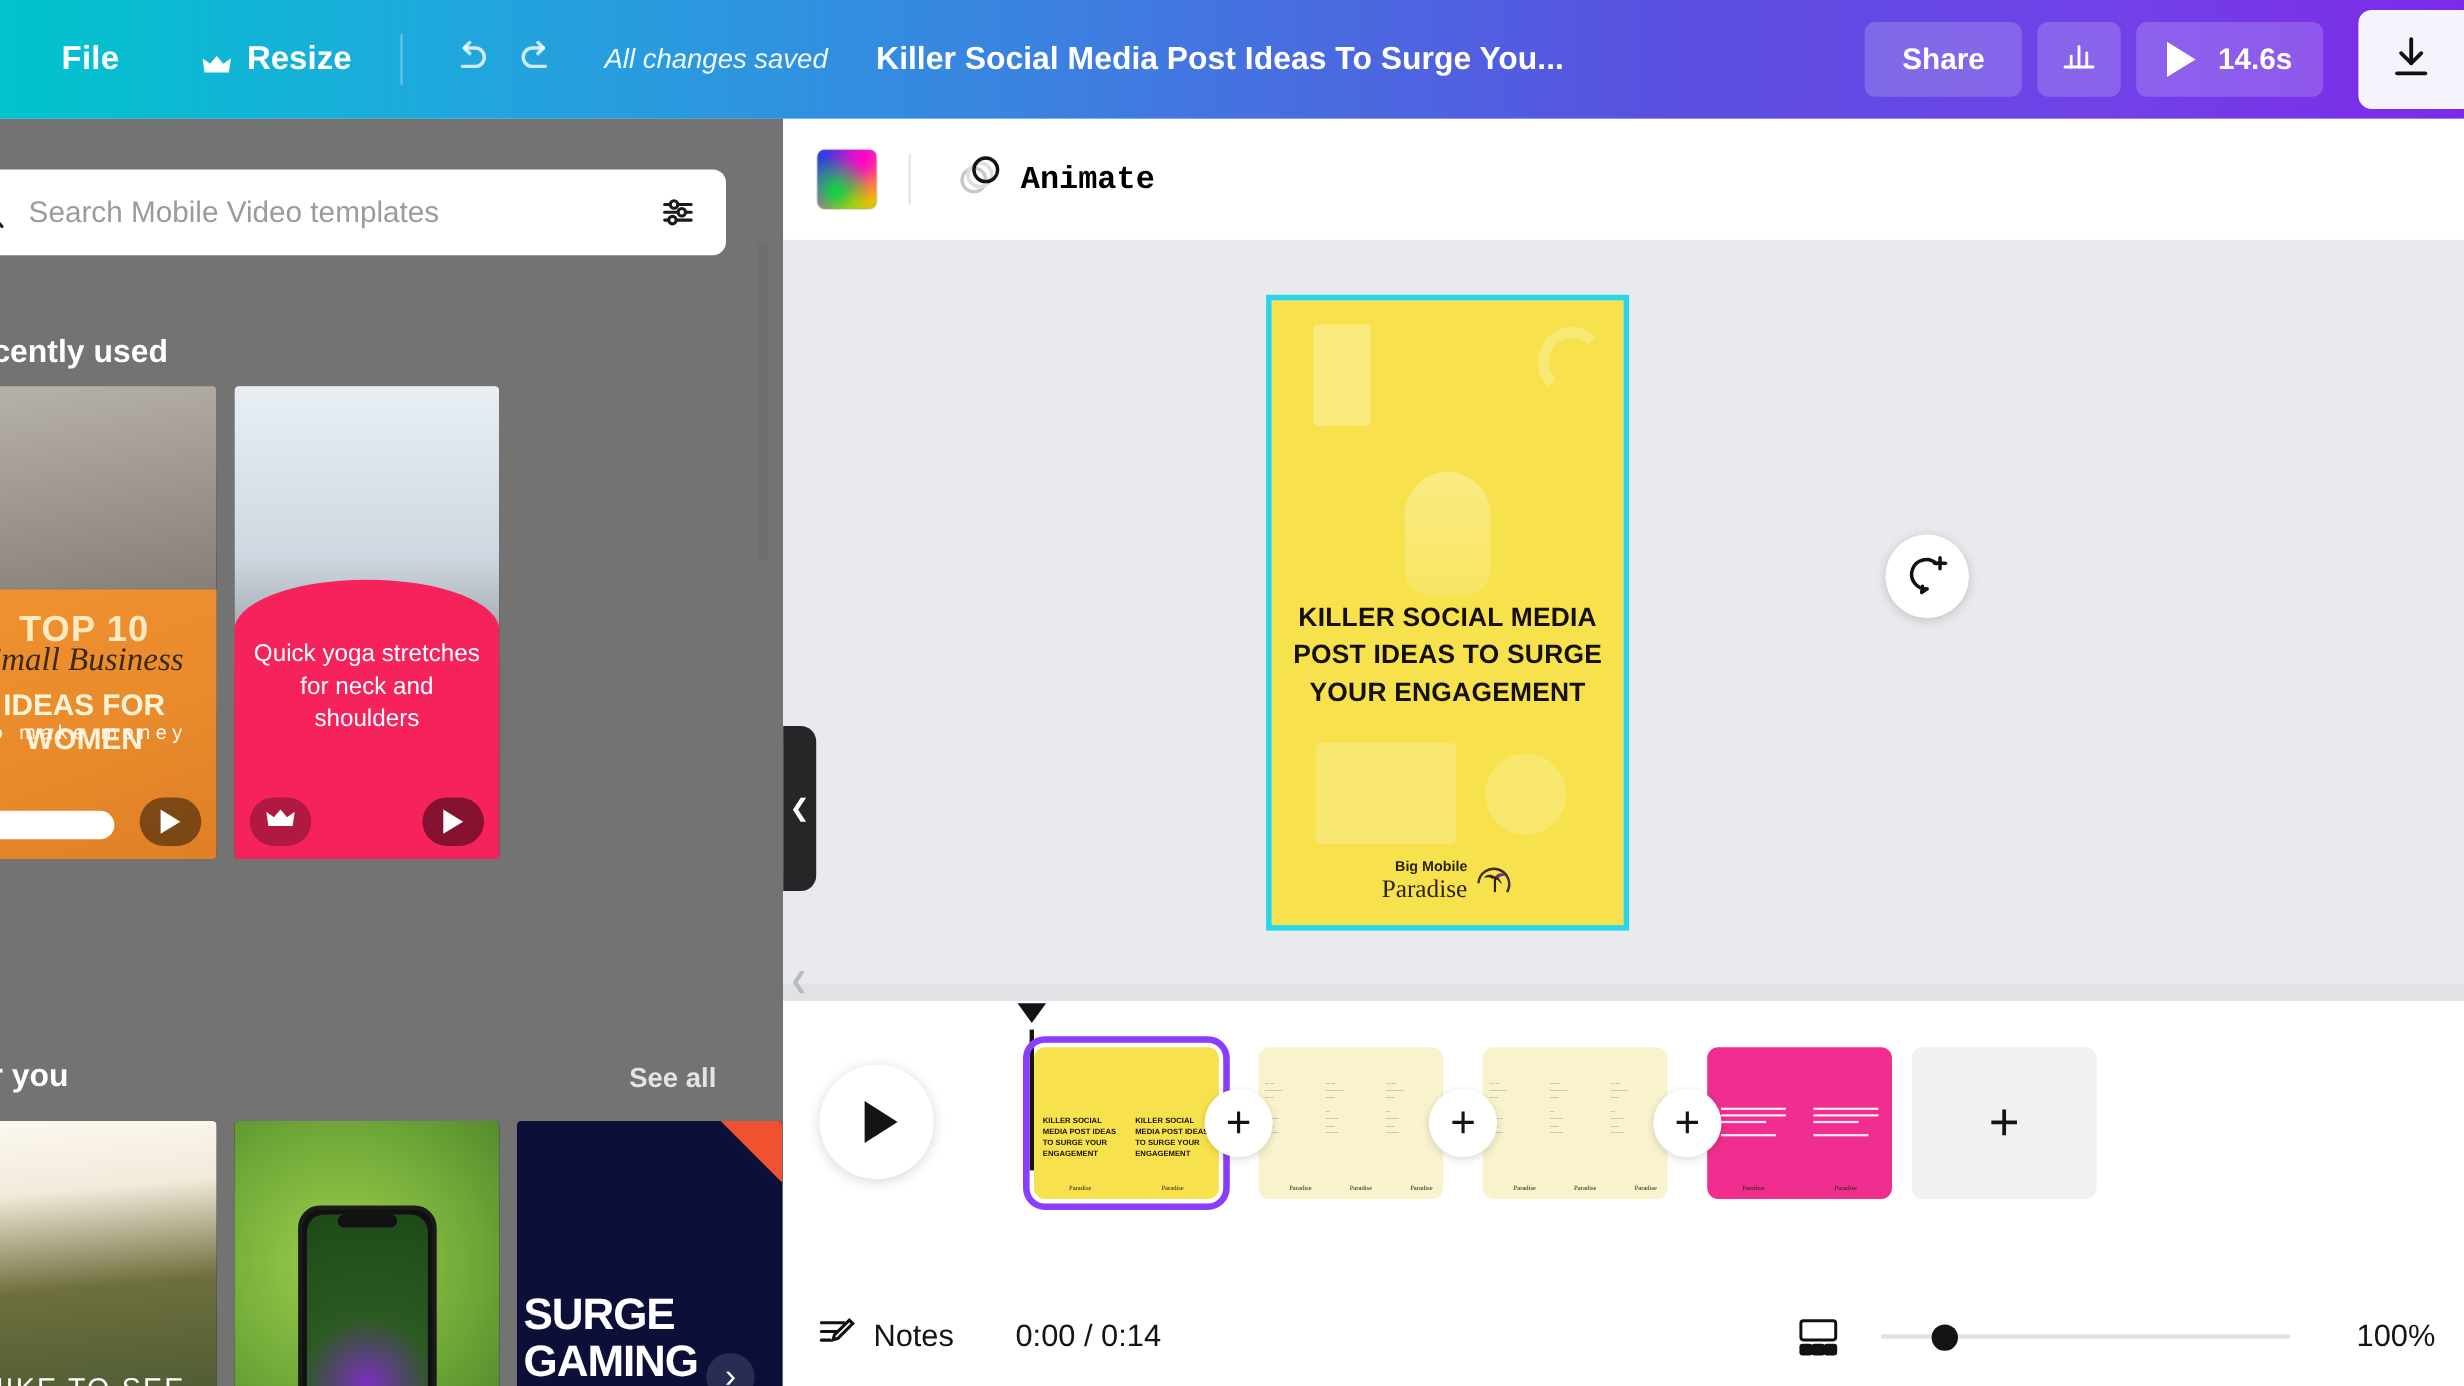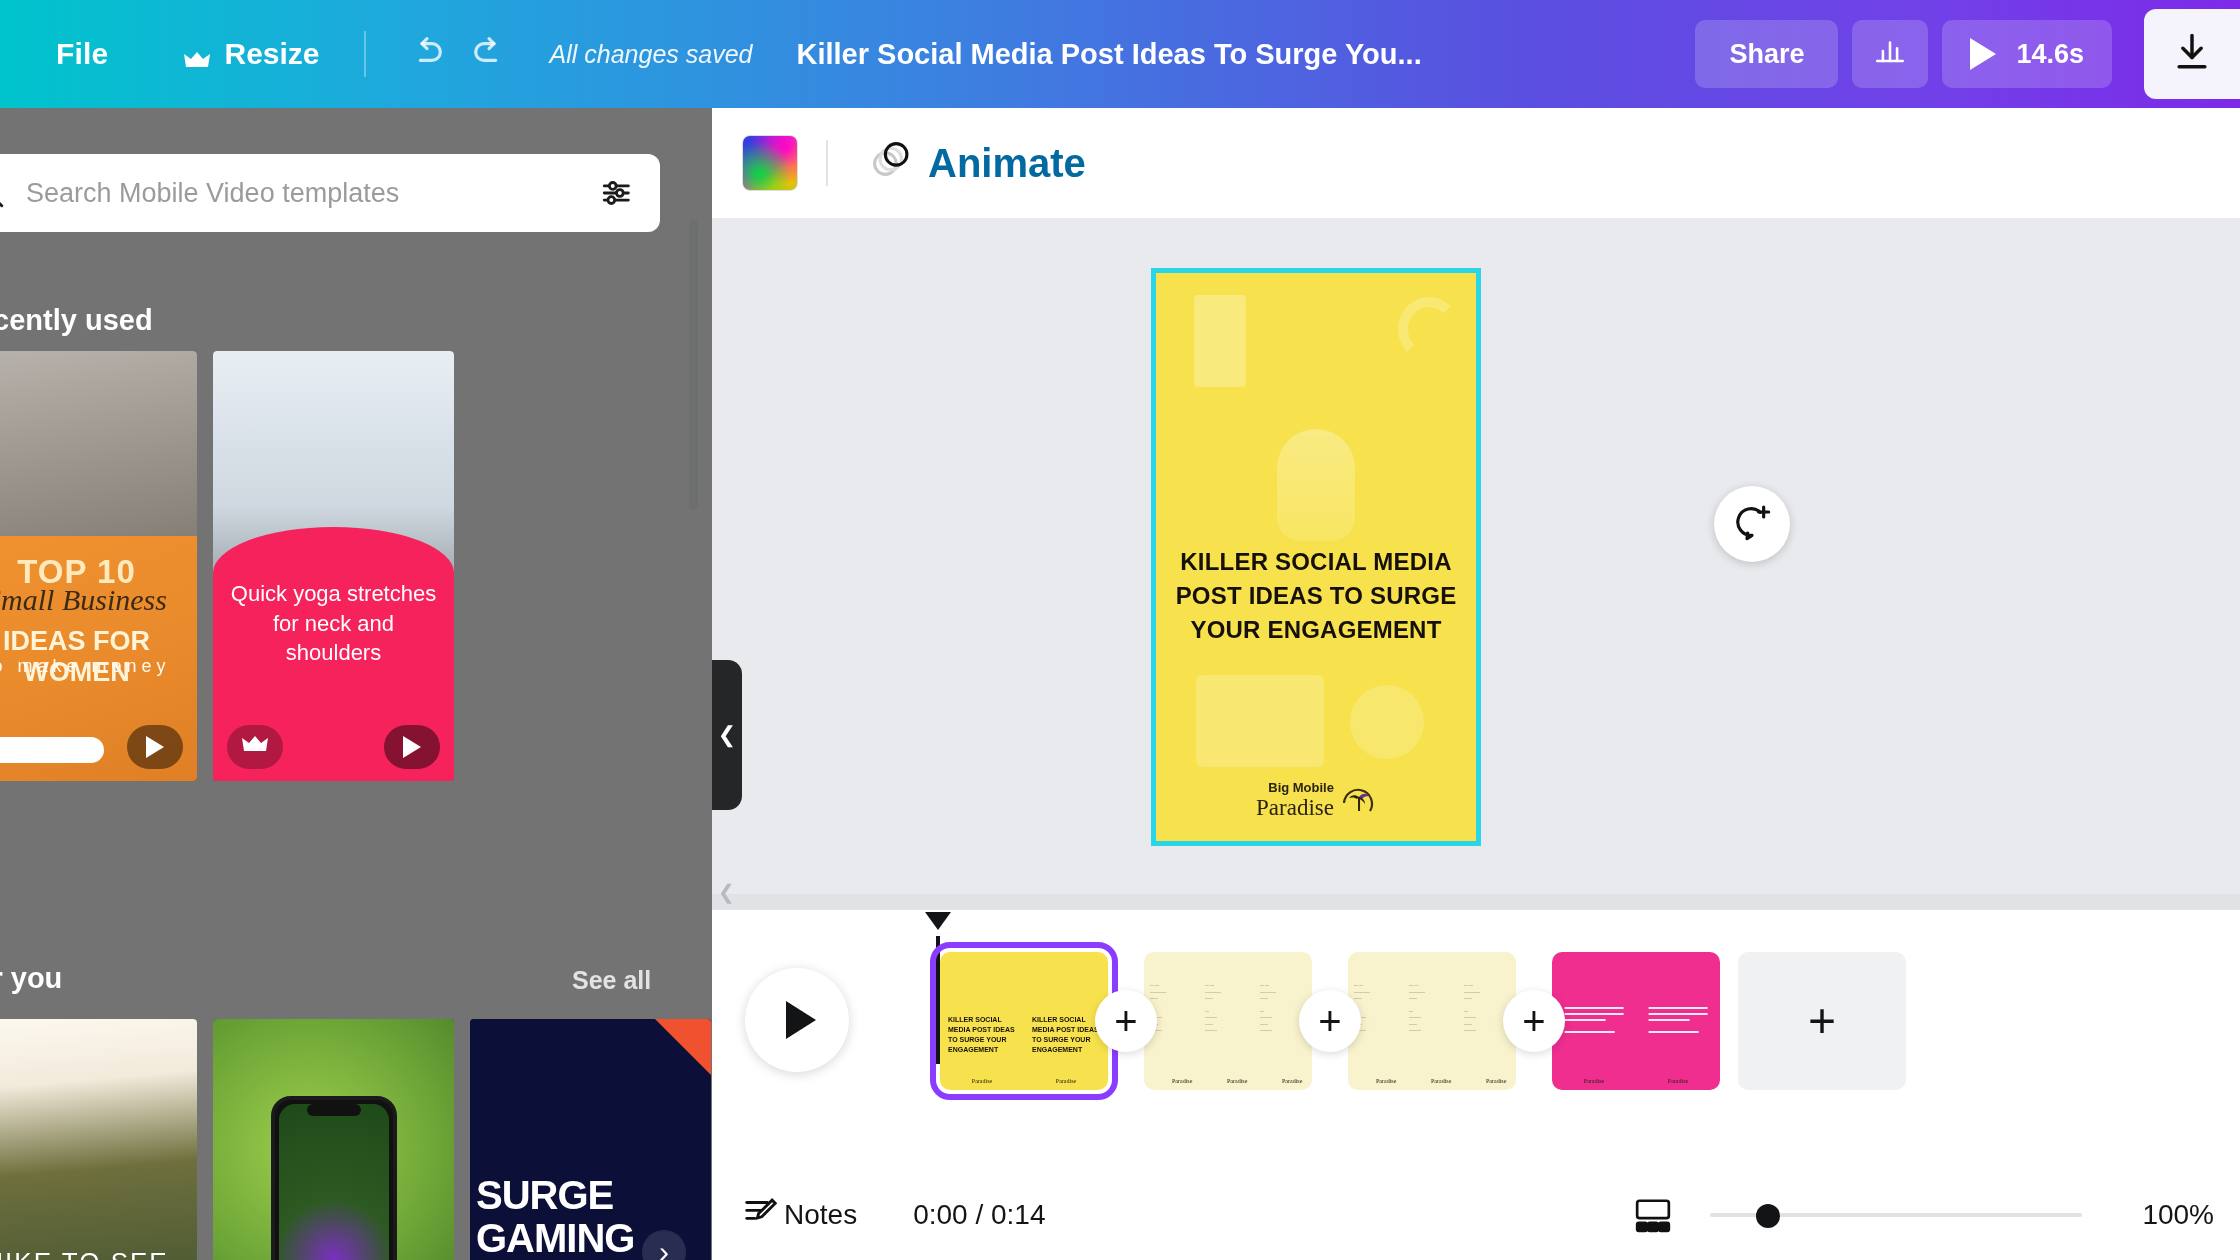--- a/index.html
+++ b/index.html
@@ -176,21 +176,21 @@
       radial-gradient(circle at 18% 16%, rgba(40,60,230,.95) 0%, rgba(40,60,230,0) 60%),
       radial-gradient(circle at 86% 78%, rgba(255,190,0,.95) 0%, rgba(255,190,0,0) 62%),
       linear-gradient(135deg, #3b4ae0, #e03bc8 45%, #ffd000 75%, #2fd04a 100%);
     border: 1px solid #ddd;
   }
   .ed-div { width: 2px; height: 46px; background: #e3e3e3; margin: 0 28px; }
   .ed-animate {
     display: flex; align-items: center; gap: 18px; cursor: pointer;
     padding: 10px 14px; border-radius: 8px;
   }
-  .ed-animate span { font-size: 40px; font-weight: bold; color: #0369a1; }
+  .ed-animate span { font-size: 29px; font-weight: bold; color: #000000; font-family: Liberation Mono, monospace; }
 
   
   .canvas-area {
     position: absolute; top: 218px; left: 712px; width: 1528px; height: 692px;
     background: #e8eaed;
   }
   .page {
     position: absolute; left: 444px; top: 55px; width: 320px; height: 568px;
     background: #f7e24d; outline: 5px solid #29d5e6;
   }
@@ -279,21 +279,21 @@
                font-size:6px; color:#2b2413; font-family:"Liberation Serif",serif; }
   .mini-col { position:absolute; top:22%; font-size:4px; color:#6b6343; line-height:1.6; }
   .mini-lines { position:absolute; left:50%; top:40%; transform:translateX(-50%); width:70%; }
   .mini-lines i { display:block; height:2px; background:#fff; margin-bottom:4px; opacity:.9; }
 
   
   .statusbar {
     position: absolute; top: 1170px; left: 712px; width: 1528px; height: 90px;
     background: #fff; display: flex; align-items: center;
   }
-  .st-notes { display: flex; align-items: center; gap: 4px; margin-left: 30px; cursor: pointer; justify-content: flex-end; }
+  .st-notes { display: flex; align-items: center; gap: 14px; margin-left: 30px; cursor: pointer; justify-content: flex-end; }
   .st-notes span { font-size: 28px; color: #131416; font-weight: normal; }
   .st-time { margin-left: 56px; font-size: 28px; color: #131416; }
   .st-right { margin-left: auto; display: flex; align-items: center; gap: 36px; margin-right: 26px; }
   .st-grid { cursor: pointer; display:flex; }
   .slider-wrap { width: 372px; height: 22px; position: relative; cursor: pointer; }
   .slider-track { position:absolute; top: 9px; left:0; width: 372px; height: 4px; background:#e0e1e4; border-radius:2px; }
   .slider-knob { position:absolute; top: 0; left: 46px; width: 24px; height: 24px; border-radius:50%; background:#131416; }
   .st-zoom { font-size: 28px; color: #131416; min-width: 96px; text-align: right; }
 </style>
 </head>

